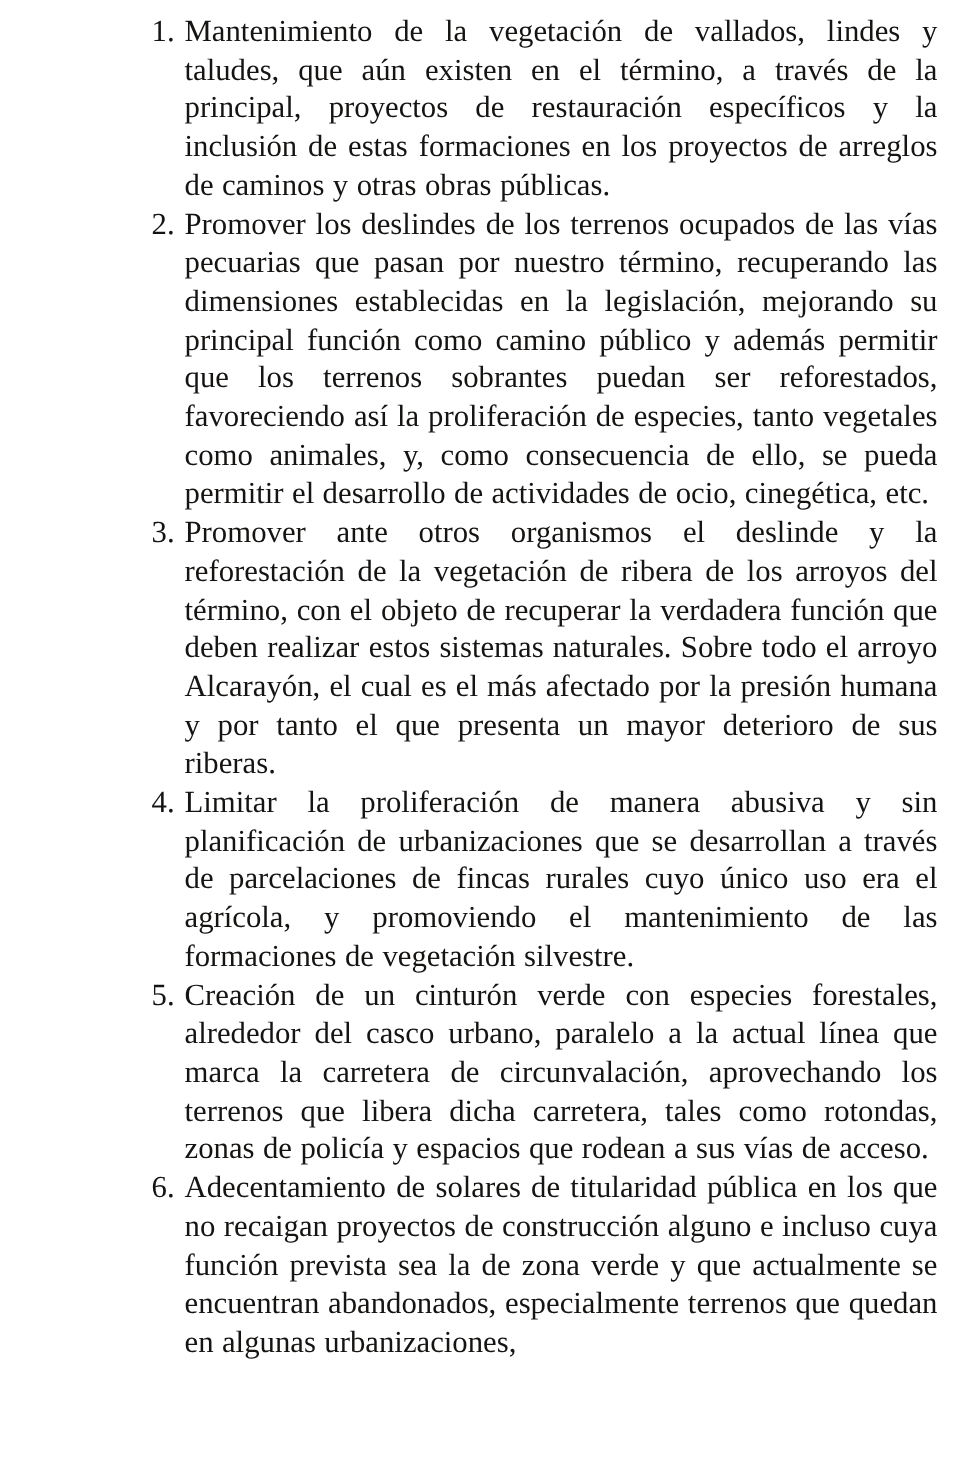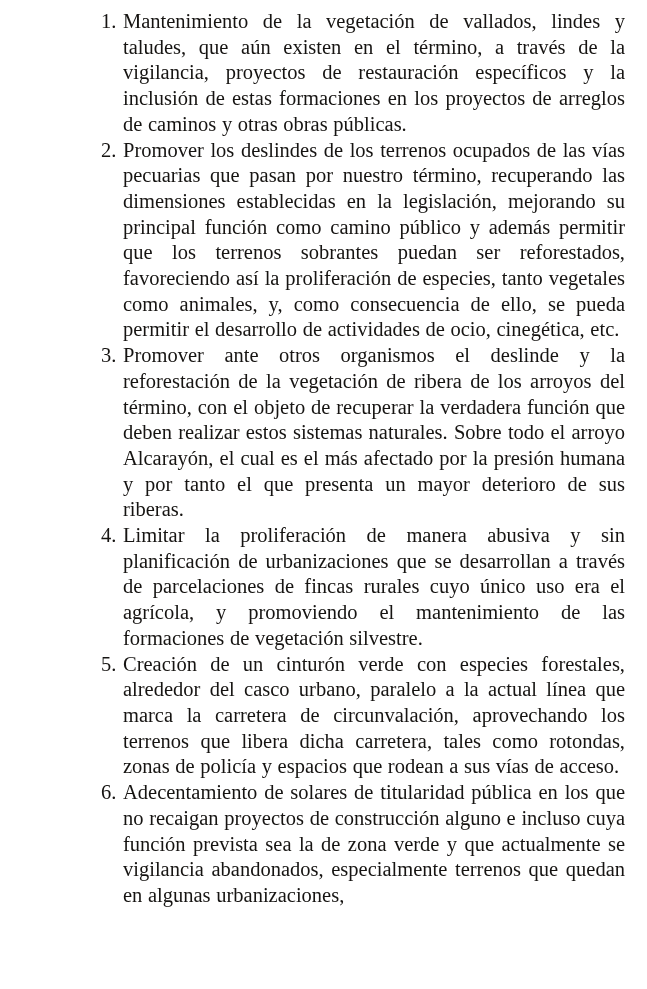--- a/index.html
+++ b/index.html
@@ -49,21 +49,21 @@
   }
 </style>
 </head>
 <body>
 
 <div class="page">
   <div class="numbered-list">
 
     <div class="item">
       <span class="num">1.</span>
-      <p class="txt">Mantenimiento de la vegetación de vallados, lindes y taludes, que aún existen en el término, a través de la vigilancia, proyectos de restauración específicos y la inclusión de estas formaciones en los proyectos de arreglos de caminos y otras obras públicas.</p>
+      <p class="txt">Mantenimiento de la vegetación de vallados, lindes y taludes, que aún existen en el término, a través de la principal, proyectos de restauración específicos y la inclusión de estas formaciones en los proyectos de arreglos de caminos y otras obras públicas.</p>
     </div>
 
     <div class="item">
       <span class="num">2.</span>
       <p class="txt">Promover los deslindes de los terrenos ocupados de las vías pecuarias que pasan por nuestro término, recuperando las dimensiones establecidas en la legislación, mejorando su principal función como camino público y además permitir que los terrenos sobrantes puedan ser reforestados, favoreciendo así la proliferación de especies, tanto vegetales como animales, y, como consecuencia de ello, se pueda permitir el desarrollo de actividades de ocio, cinegética, etc.</p>
     </div>
 
     <div class="item">
       <span class="num">3.</span>
       <p class="txt">Promover ante otros organismos el deslinde y la reforestación de la vegetación de ribera de los arroyos del término, con el objeto de recuperar la verdadera función que deben realizar estos sistemas naturales. Sobre todo el arroyo Alcarayón, el cual es el más afectado por la presión humana y por tanto el que presenta un mayor deterioro de sus riberas.</p>
@@ -74,17 +74,17 @@
       <p class="txt">Limitar la proliferación de manera abusiva y sin planificación de urbanizaciones que se desarrollan a través de parcelaciones de fincas rurales cuyo único uso era el agrícola, y promoviendo el mantenimiento de las formaciones de vegetación silvestre.</p>
     </div>
 
     <div class="item">
       <span class="num">5.</span>
       <p class="txt">Creación de un cinturón verde con especies forestales, alrededor del casco urbano, paralelo a la actual línea que marca la carretera de circunvalación, aprovechando los terrenos que libera dicha carretera, tales como rotondas, zonas de policía y espacios que rodean a sus vías de acceso.</p>
     </div>
 
     <div class="item">
       <span class="num">6.</span>
-      <p class="txt">Adecentamiento de solares de titularidad pública en los que no recaigan proyectos de construcción alguno e incluso cuya función prevista sea la de zona verde y que actualmente se vigilancia abandonados, especialmente terrenos que quedan en algunas urbanizaciones,</p>
+      <p class="txt">Adecentamiento de solares de titularidad pública en los que no recaigan proyectos de construcción alguno e incluso cuya función prevista sea la de zona verde y que actualmente se encuentran abandonados, especialmente terrenos que quedan en algunas urbanizaciones,</p>
     </div>
 
   </div>
 </div>
 
 </body></html>

